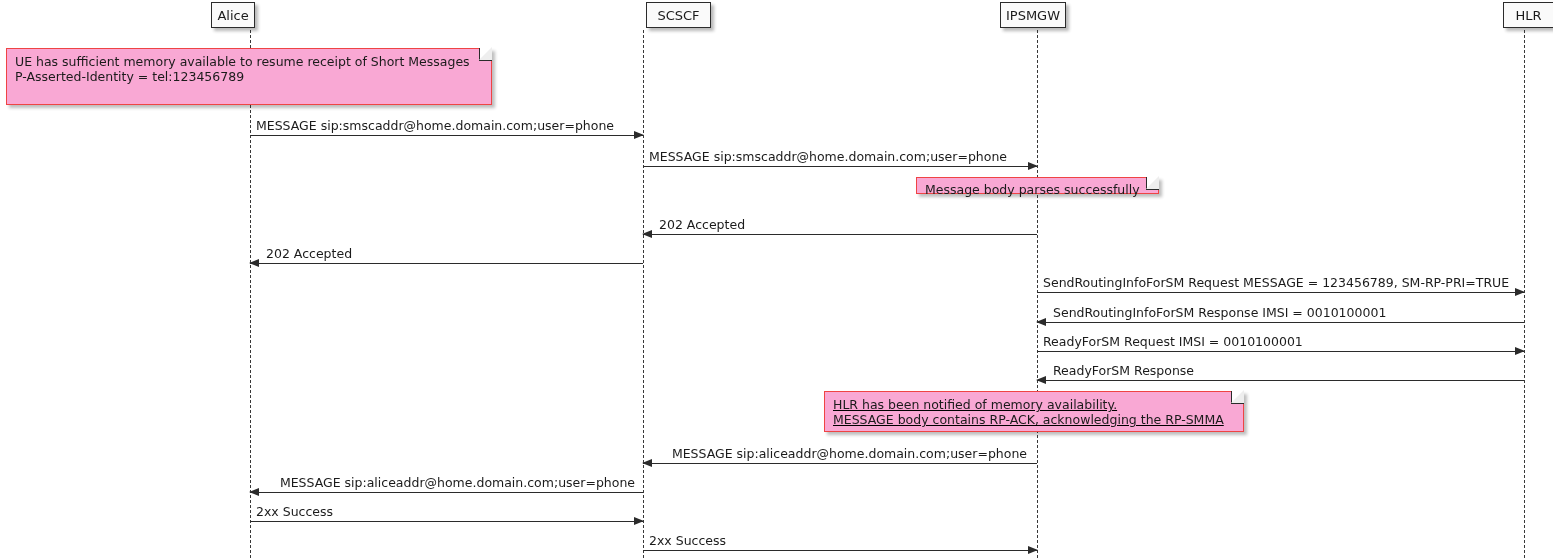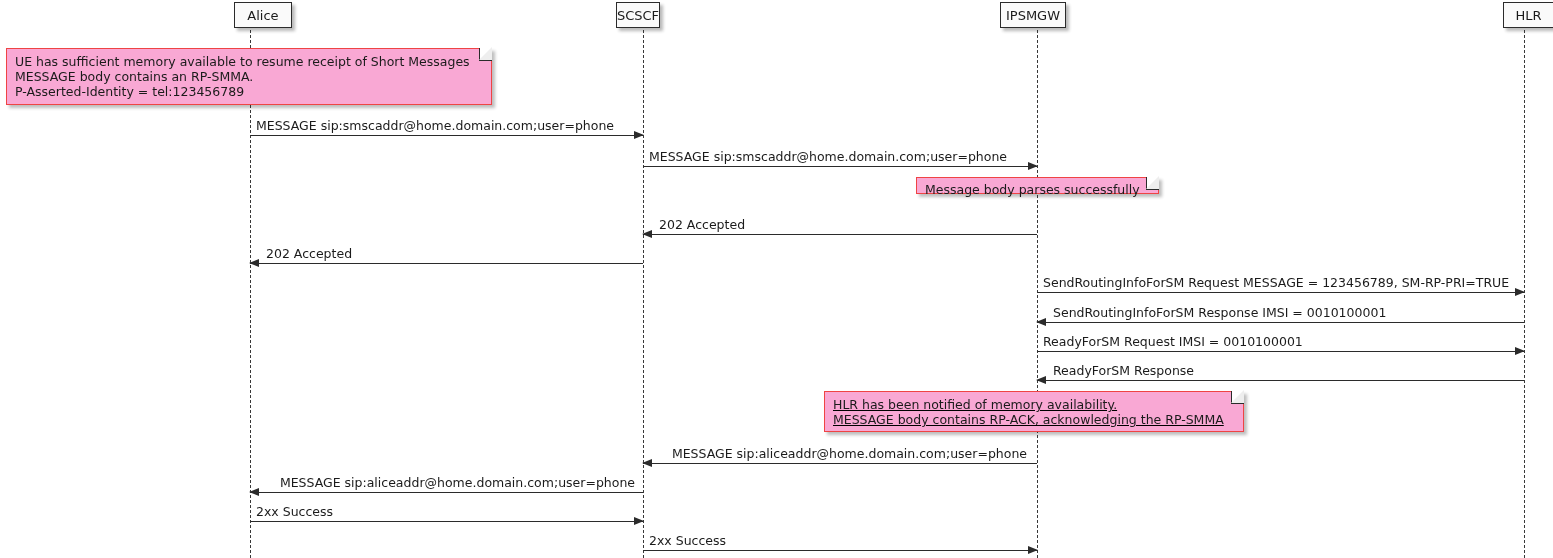--- a/index.html
+++ b/index.html
@@ -130,37 +130,36 @@
 </head>
 <body>
 
 <div id="diagram">
 
   <div class="lifeline" style="left:250px;"></div>
   <div class="lifeline" style="left:643px;"></div>
   <div class="lifeline" style="left:1037px;"></div>
   <div class="lifeline" style="left:1524px;"></div>
 
-  <div class="participant" style="left:234px;width:58px;text-align:right;">
+  <div class="participant" style="left:211px;width:44px;text-align:right;">
     <span class="plabel">Alice</span>
   </div>
-  <div class="participant" style="left:616px;width:44px;">
+  <div class="participant" style="left:646px;width:65px;">
     <span class="plabel">SCSCF</span>
   </div>
   <div class="participant" style="left:1000px;width:66px;">
     <span class="plabel">IPSMGW</span>
   </div>
   <div class="participant" style="left:1503px;width:51px;">
     <span class="plabel">HLR</span>
   </div>
 
   <div class="note" style="left:6px;top:48px;width:486px;height:57px;">
     <span class="fold"></span>
     <div class="nline">UE has sufficient memory available to resume receipt of Short Messages</div>
-    <div class="nline">MESSAGE body contains an RP-SMMA.</div>
     <div class="nline">P-Asserted-Identity = tel:123456789</div>
   </div>
 
   <div class="note" style="left:916px;top:177px;width:243px;height:14px;padding-top:4px;">
     <span class="fold"></span>
     <div class="nline">Message body parses successfully</div>
   </div>
 
   <div class="note" style="left:824px;top:391px;width:420px;height:41px;text-decoration:underline;">
     <span class="fold"></span>

